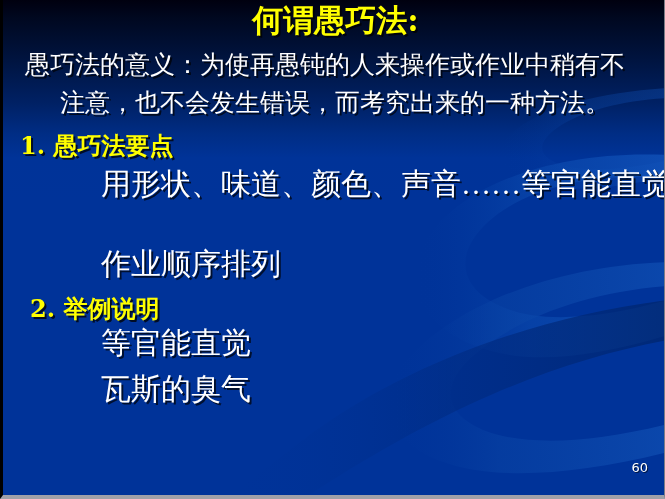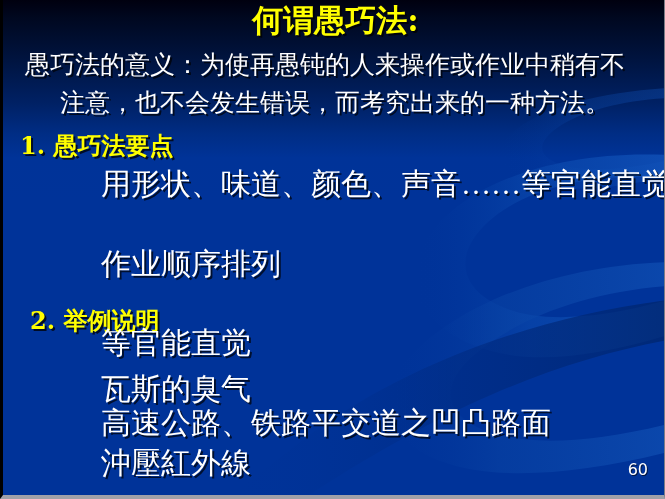--- a/index.html
+++ b/index.html
@@ -98,21 +98,21 @@
     font-family: "DejaVu Serif", "Liberation Serif", serif;
     font-weight: bold;
     font-size: 24px;
     line-height: 32px;
     color: #ffff00;
     white-space: nowrap;
     text-shadow: 2px 2px 0 rgba(0,0,0,0.75);
     text-align: center;
   }
   .heading-1 { left: 17px; top: 130px; }
-  .heading-2 { left: 27px; top: 305px; }
+  .heading-2 { left: 27px; top: 293px; }
 
   
   .subline {
     position: absolute;
     left: 98px;
     font-family: Liberation Serif, serif;
     font-size: 30px;
     line-height: 34px;
     color: #ffffff;
     white-space: nowrap;
@@ -125,21 +125,21 @@
   .s2b { top: 372px; }
   .s2c { top: 406px; }
   .s2d { top: 446px; }
 
   
   .page-number {
     position: absolute;
     right: 16px;
     top: 460px;
     font-family: "DejaVu Sans", "Liberation Sans", sans-serif;
-    font-size: 16px;
+    font-size: 13px;
     color: #ffffff;
     text-shadow: 1px 1px 0 rgba(0,0,0,0.6);
   }
 </style>
 </head>
 <body>
 
 <div class="slide">
 
   <div class="bg-gradient"></div>
@@ -190,19 +190,17 @@
 
     <div class="heading heading-1">1. 愚巧法要点</div>
 
     <div class="subline s1a">用形状、味道、颜色、声音……等官能直觉</div>
     <div class="subline s1c">作业顺序排列</div>
 
     <div class="heading heading-2"> 2. 举例说明</div>
 
     <div class="subline s2a">等官能直觉</div>
     <div class="subline s2b">瓦斯的臭气</div>
-    <div class="subline s2c">高速公路、铁路平交道之凹凸路面</div>
-    <div class="subline s2d">沖壓紅外線</div>
 
     <div class="page-number">60</div>
 
   </div>
 </div>
 
 </body></html>

